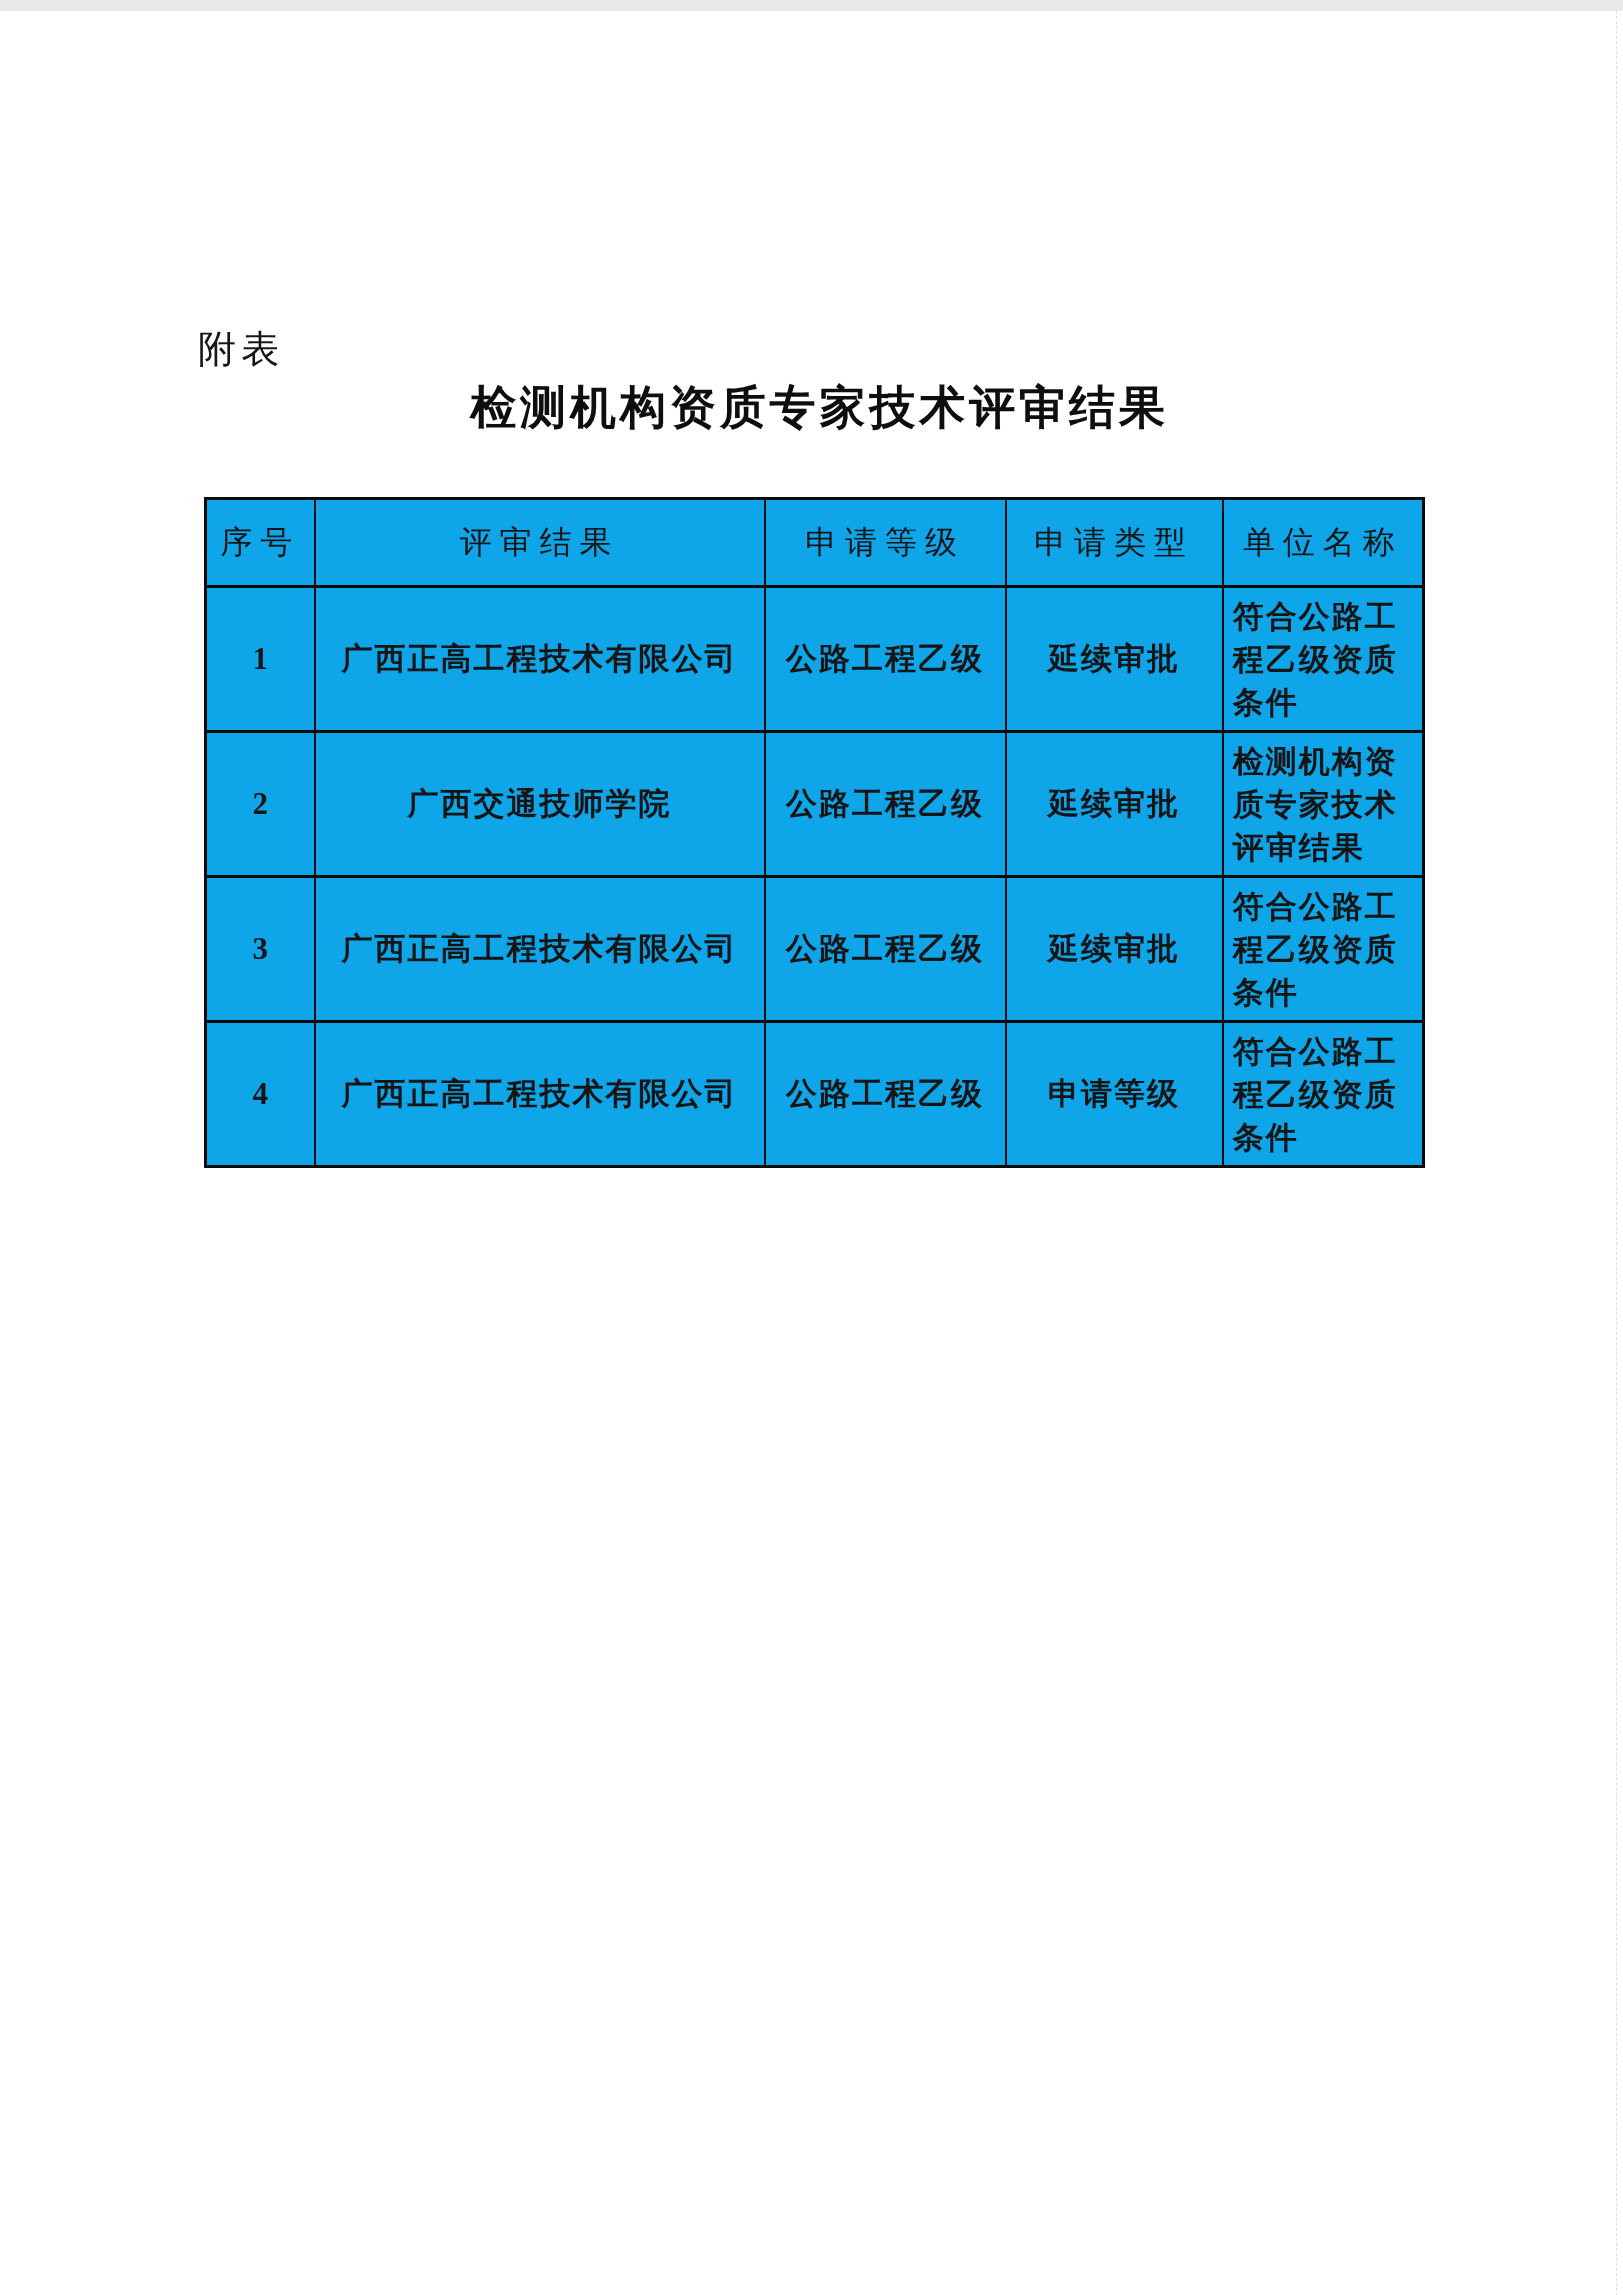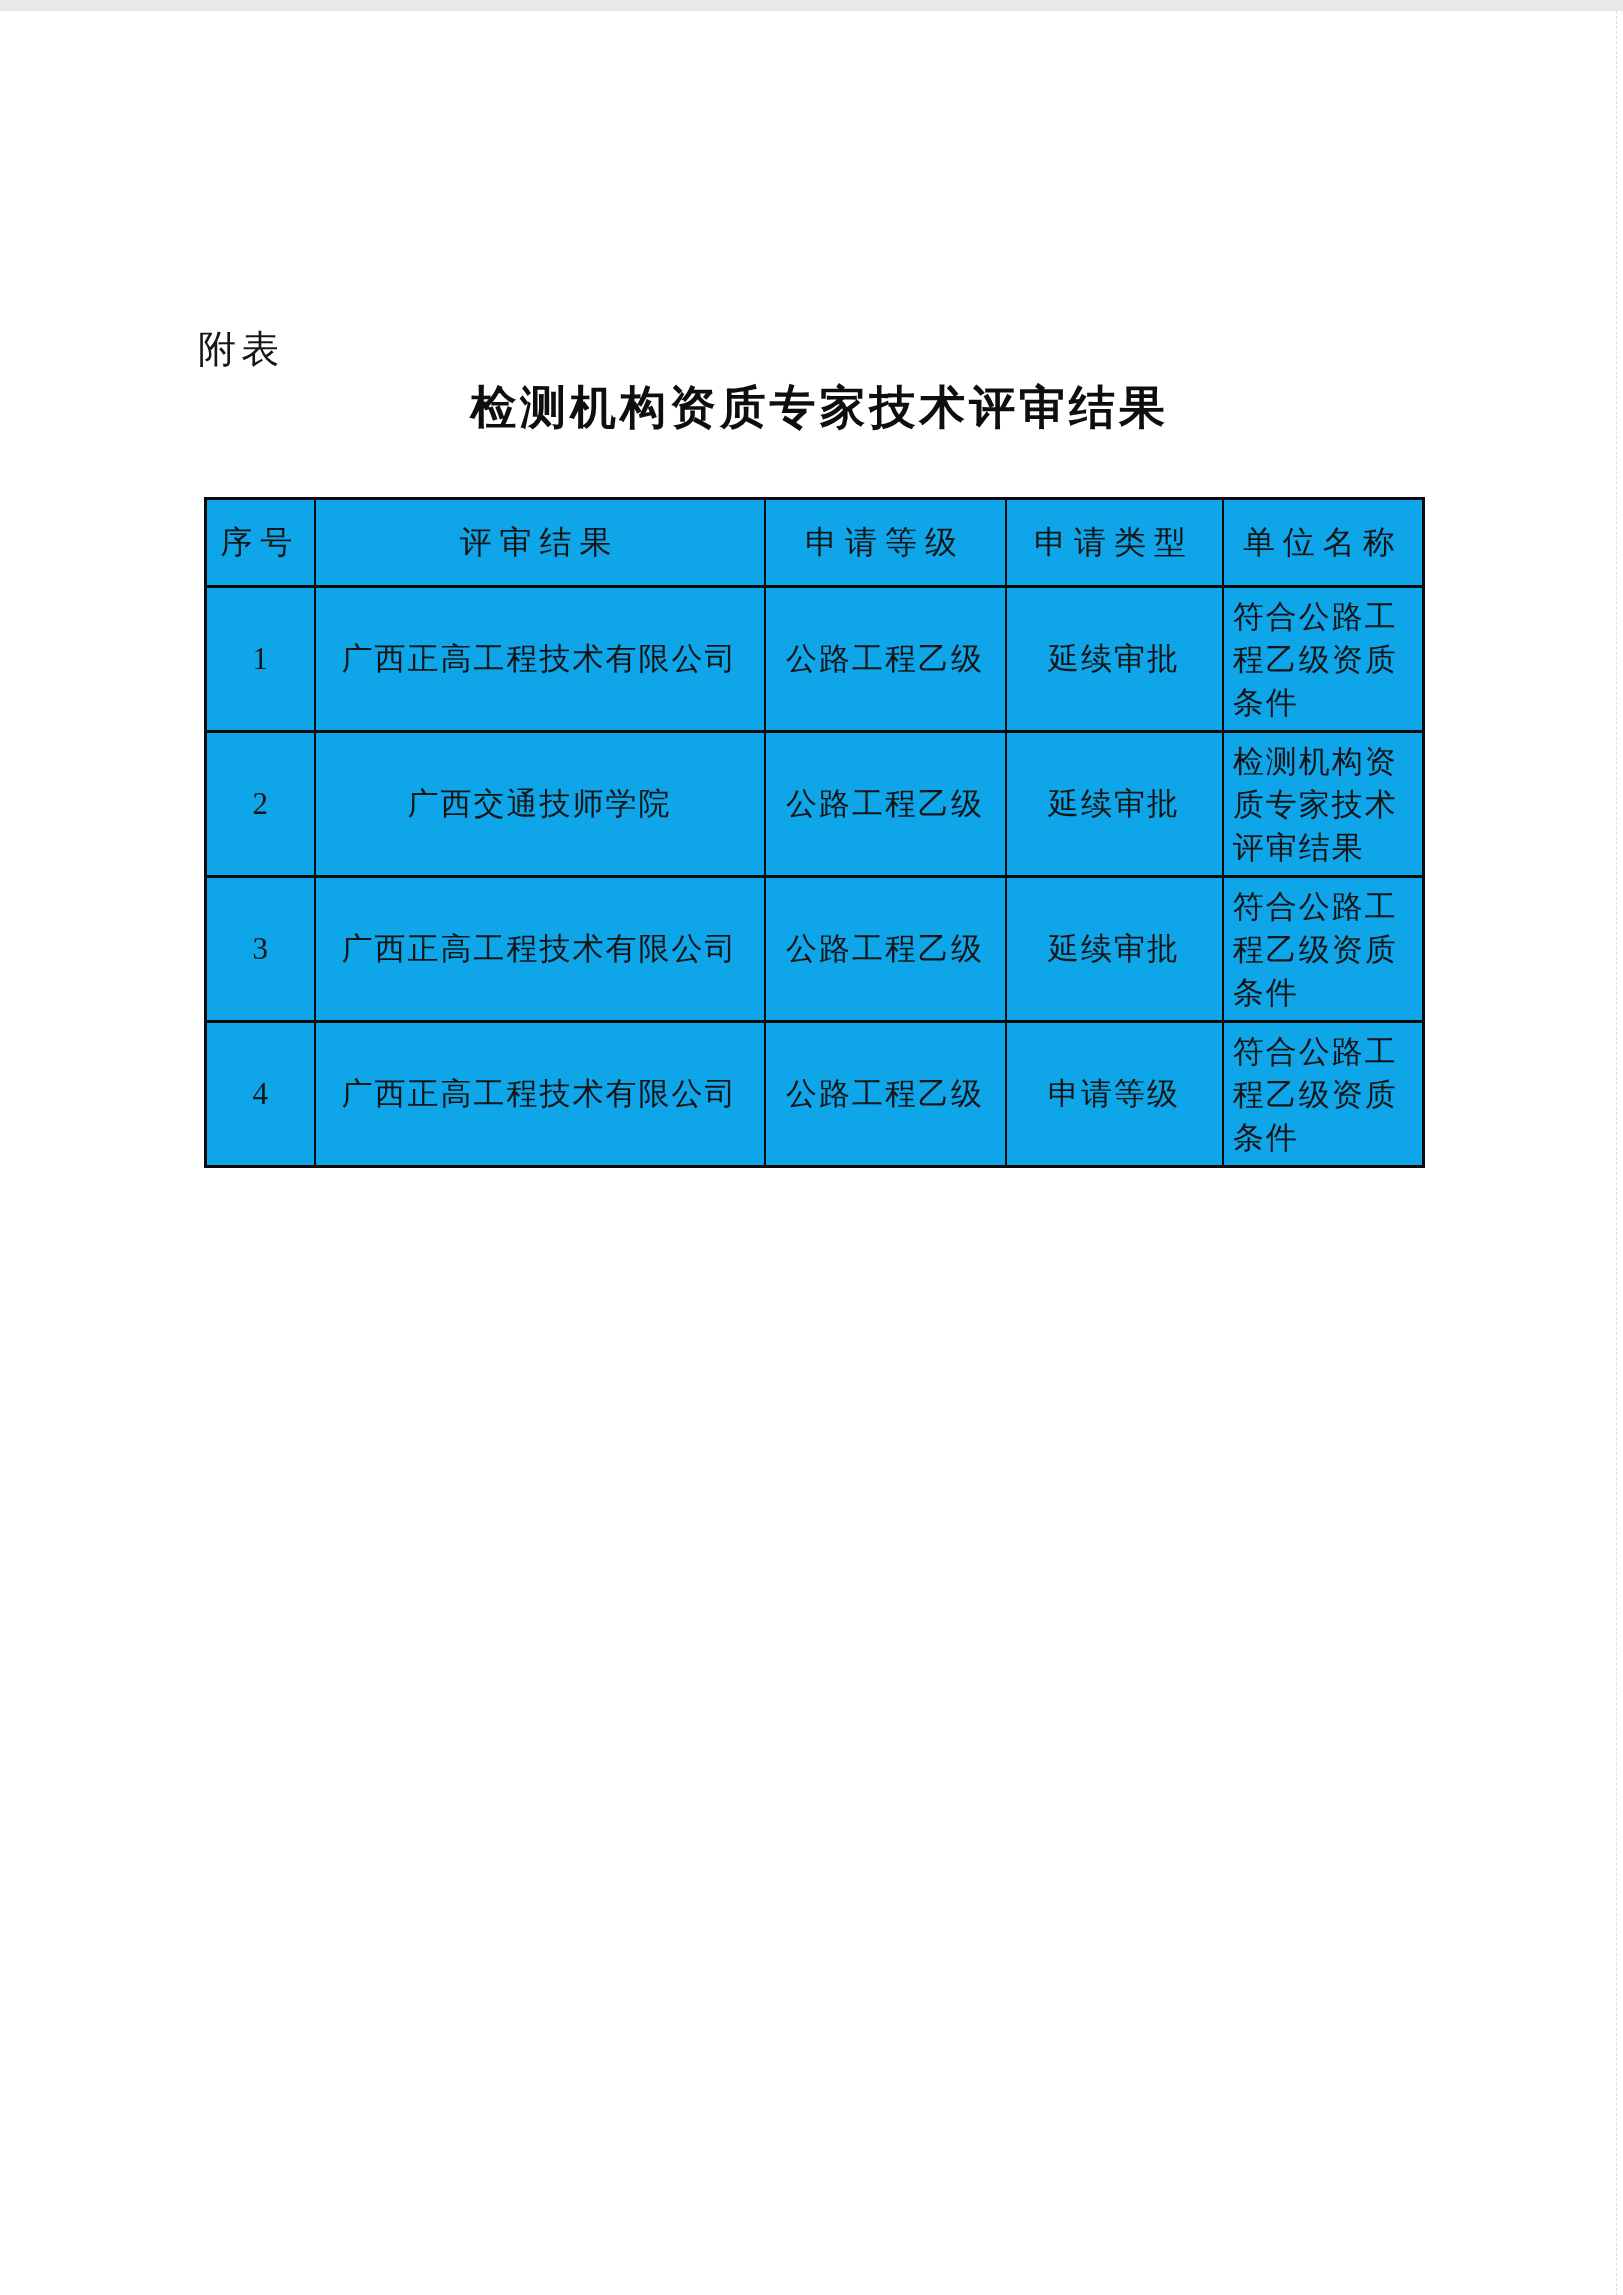--- a/index.html
+++ b/index.html
@@ -53,21 +53,21 @@
     text-align: center;
     vertical-align: middle;
     letter-spacing: 2px;
   }
   .review-table { border: 3.3px solid #0a0a0a; }
   .review-table th {
     height: 88px;
     letter-spacing: 7.9px;
     font-size: 32px;
   }
-  .review-table td { height: 130px; }
+  .review-table td { height: 130px; font-weight: bold; }
   .review-table td.col-result {
     text-align: left;
     padding: 6.5px 10.5px 6.5px 9.2px;
     line-height: 43px;
     word-break: break-all;
   }
   .review-table td.col-no { font-family: "Liberation Serif", serif; letter-spacing: 0; }
   .scan-edge {
     position: absolute;
     right: 6.5px;

